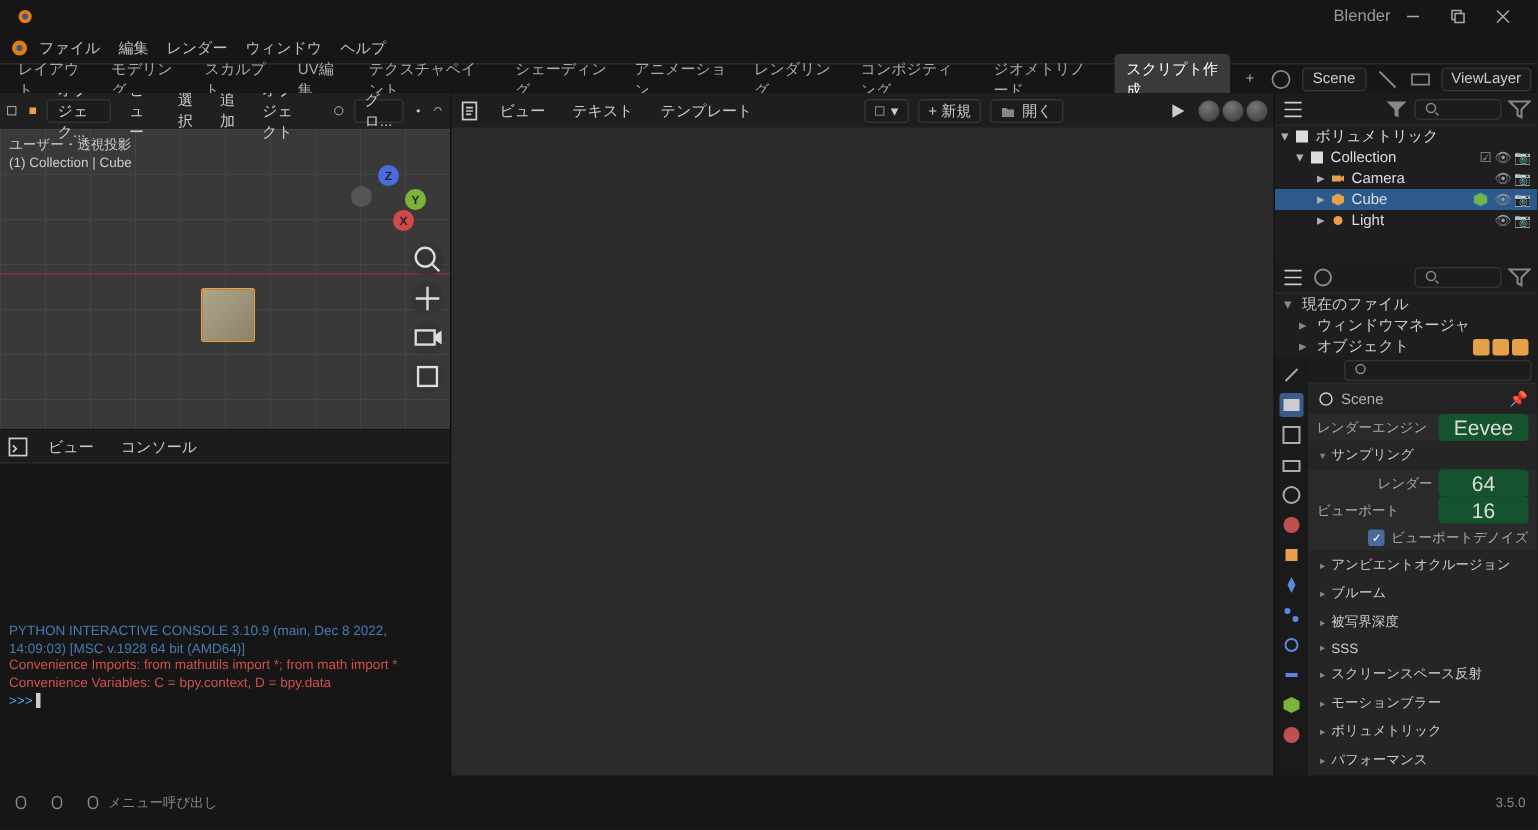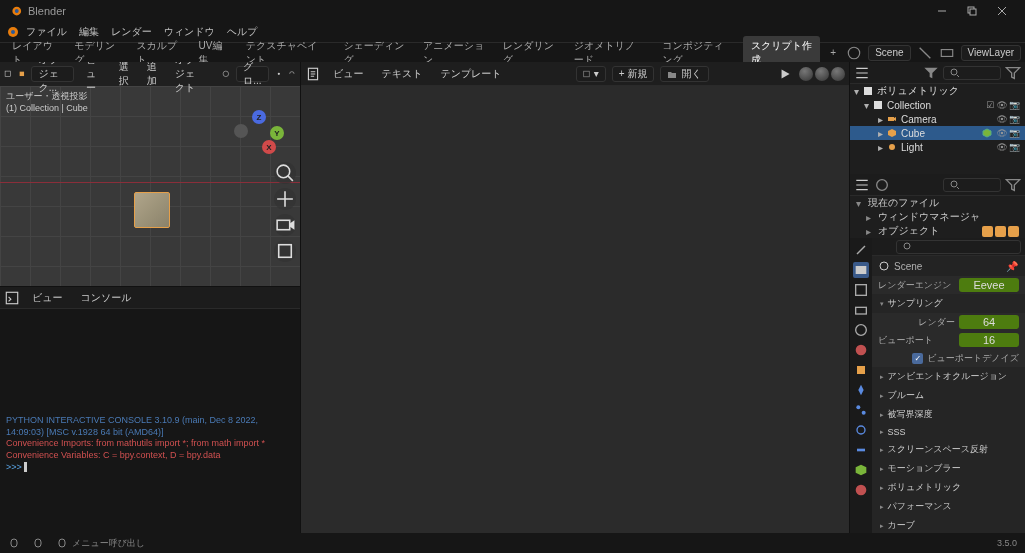--- a/index.html
+++ b/index.html
@@ -1,17 +1,17 @@
 <!DOCTYPE html>
 <html><head>
 <meta charset="utf-8">
 <style>
 * { margin:0; padding:0; box-sizing:border-box; font-family:"Segoe UI",Arial,sans-serif; }
 body { width:1025px; height:553px; background:#1e1e1e; color:#b0b0b0; font-size:10px; overflow:hidden; position:relative; }
-.titlebar { height:22px; background:#161616; display:flex; align-items:center; padding:0 8px; color:#999; }
+.titlebar { height:22px; background:#161616; display:flex; align-items:center; padding:0 8px; color:#999;text-align:right; }
 .titlebar .app-icon { width:14px; height:14px; margin-right:6px; }
 .titlebar .title { flex:1; font-size:11px; }
 .titlebar .winbtn { width:30px; height:20px; display:flex; align-items:center; justify-content:center; color:#aaa; }
 .winbtn svg { width:10px; height:10px; }
 .menubar { height:20px; background:#161616; display:flex; align-items:center; padding:0 4px; gap:0; }
 .menubar .mitem { padding:3px 6px; color:#c0c0c0; font-size:10px; cursor:pointer; }
 .workspacebar { height:20px; background:#161616; display:flex; align-items:center; padding:0 4px; gap:2px; border-top:1px solid #2a2a2a; }
 .workspacebar .witem { padding:3px 8px; color:#aaa; font-size:10px; cursor:pointer; border-radius:3px; }
 .workspacebar .witem.active { background:#3a3a3a; color:#fff; }
 .workspacebar .right { margin-left:auto; display:flex; align-items:center; gap:6px; }
@@ -64,25 +64,25 @@
 .db-icons{display:flex;gap:2px;}
 .mini-ico{width:11px;height:11px;border-radius:2px;}
 .props { height:295px; display:flex; }
 .prop-tabs{width:22px;background:#1a1a1a;display:flex;flex-direction:column;align-items:center;padding-top:4px;gap:4px;}
 .ptab{width:16px;height:16px;border-radius:2px;display:flex;align-items:center;justify-content:center;}
 .ptab.active{background:#3a5a8a;}
 .prop-body{flex:1;background:#2a2a2a;overflow:hidden;}
 .prop-header{padding:4px 6px;display:flex;align-items:center;gap:4px;background:#232323;}
 .prop-row{display:flex;align-items:center;padding:2px 6px;height:18px;gap:4px;}
 .prop-label{color:#aaa;font-size:9px;flex:1;}
-.prop-field{background:#4d7c0f;border-radius:3px;padding:1px 8px;color:#ddd;font-size:11px;min-width:60px;text-align:center;}
+.prop-field{background:#14532d;border-radius:3px;padding:1px 8px;color:#ddd;font-size:14px;min-width:60px;text-align:center;}
 .panel-title{background:#252525;padding:3px 8px;color:#ccc;font-size:9px;display:flex;align-items:center;gap:4px;}
 .panel-title .chev{font-size:7px;color:#888;}
 .cb{width:11px;height:11px;background:#4a6a9c;border-radius:2px;display:inline-flex;align-items:center;justify-content:center;color:#fff;font-size:8px;}
-.footer{position:absolute;bottom:0;left:0;right:0;height:20px;background:#161616;display:flex;align-items:center;padding:0 8px;gap:12px;color:#888;font-size:9px;}
+.footer{position:absolute;bottom:0;left:0;right:0;height:36px;background:#161616;display:flex;align-items:center;padding:0 8px;gap:12px;color:#888;font-size:9px;}
 .footer .fseg{display:flex;align-items:center;gap:4px;}
 .footer .right{margin-left:auto;}
 svg { display:block; }
 </style>
 </head>
 <body>
 
 <div class="titlebar">
   <svg class="app-icon" viewBox="0 0 16 16">
       <circle cx="10" cy="8" r="5" fill="#e87d0d"></circle>
@@ -123,22 +123,22 @@
 
 <div class="workspacebar">
   <span class="witem">レイアウト</span>
   <span class="witem">モデリング</span>
   <span class="witem">スカルプト</span>
   <span class="witem">UV編集</span>
   <span class="witem">テクスチャペイント</span>
   <span class="witem">シェーディング</span>
   <span class="witem">アニメーション</span>
   <span class="witem">レンダリング</span>
+  <span class="witem">コンポジティング</span>
   <span class="witem">ジオメトリノード</span>
-  <span class="witem">コンポジティング</span>
   <span class="witem active">スクリプト作成</span>
   <span class="witem">+</span>
   <div class="right">
     <span class="hicon">
         <svg viewBox="0 0 14 14">
           <circle cx="7" cy="7" r="5" fill="none" stroke="#888"></circle>
         </svg>
       </span>
     <span class="field">
         <span>Scene</span>

